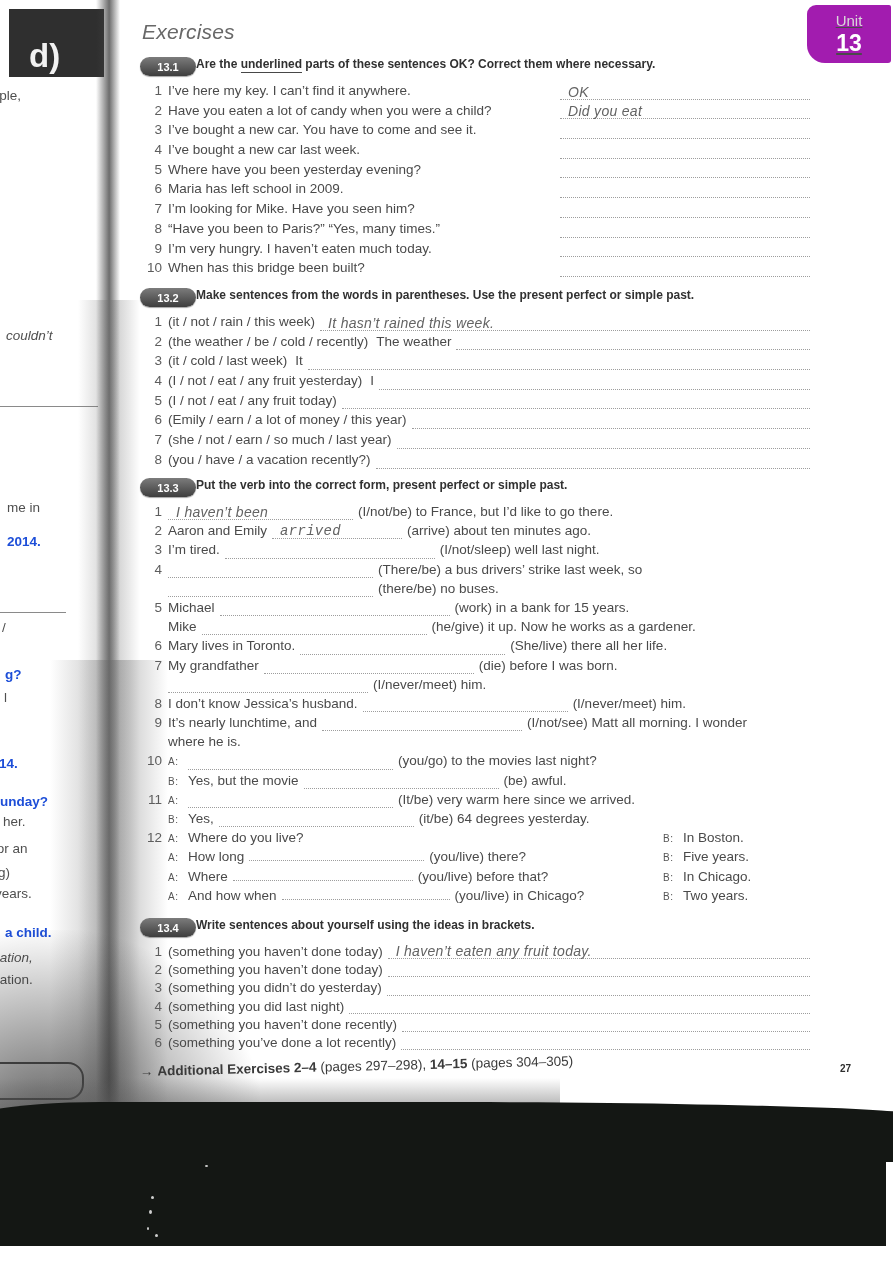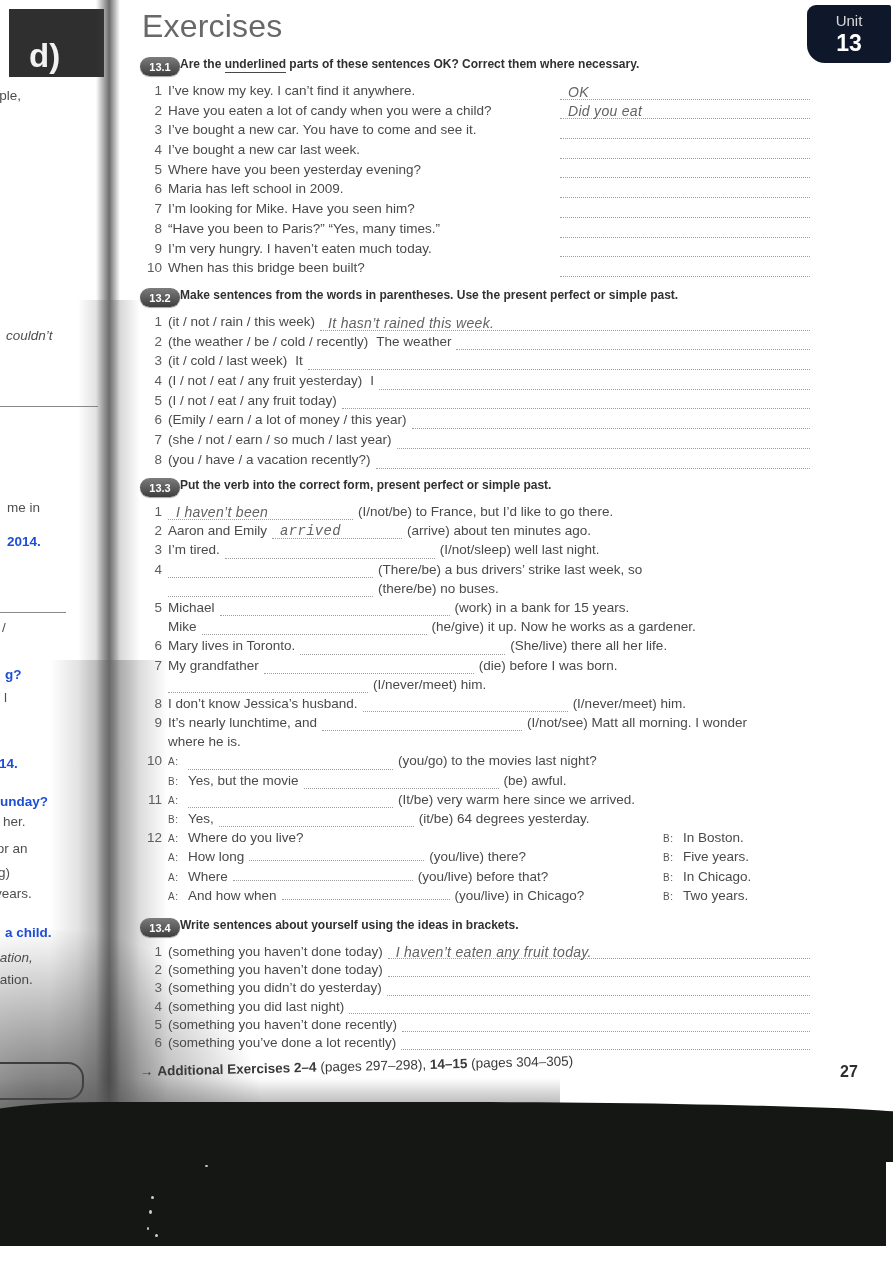--- a/index.html
+++ b/index.html
@@ -28,67 +28,67 @@
   .g4 { position:absolute; left:0; top:930px; width:260px; height:190px;
     background:radial-gradient(ellipse at 18% 100%, rgba(45,45,45,.75), rgba(45,45,45,0) 72%); }
   .curl-gray { position:absolute; left:0; top:1078px; width:560px; height:42px;
     background:linear-gradient(to bottom, rgba(130,130,130,0), rgba(95,95,95,.7)); }
   .band-curve { position:absolute; left:-60px; top:1102px; width:1000px; height:60px;
     background:#141714; border-top-left-radius:160px 30px; border-top-right-radius:500px 16px; }
   .band { position:absolute; left:0; top:1138px; width:886px; height:108px; background:#141714; }
   .speck { position:absolute; background:#cfcfcf; border-radius:50%; }
 
   
-  .title { position:absolute; left:142px; top:8px; font-size:32px; font-weight:500;
-    color:#686868; letter-spacing:.2px; }
+  .title { position:absolute; left:142px; top:20px; font-size:21px; font-weight:500;
+    color:#686868; letter-spacing:.2px;font-style:italic; }
   .unit-badge { position:absolute; right:2px; top:5px; width:84px; height:58px;
-    background:#0f172a; border-radius:9px 2px 3px 18px; text-align:center; }
+    background:#a21caf; border-radius:9px 2px 3px 18px; text-align:center;text-decoration:underline; }
   .unit-badge .u { display:block; margin-top:7px; font-size:15px; color:#d9d9d9; }
   .unit-badge .n { display:block; margin-top:1px; font-size:23px; font-weight:bold; color:#ffffff; }
 
   
   .sec { position:absolute; left:140px; width:670px; }
   .sec1 { top:56px; } .sec2 { top:287px; } .sec3 { top:477px; } .sec4 { top:917px; }
   .exhead { display:flex; align-items:flex-start; }
-  .exbadge { flex:none; width:40px; height:19px; margin-top:1px; border-radius:10px;
+  .exbadge { flex:none; width:56px; height:19px; margin-top:1px; border-radius:10px;
     background:linear-gradient(180deg,#7c7c7c,#3e3e3e); color:#fff; font-size:11px; font-weight:bold;
     display:flex; align-items:center; justify-content:center; box-shadow:0 1px 1px rgba(0,0,0,.35); }
   .instr { font-size:12px; font-weight:bold; color:#313131; line-height:1.35; }
   .uline { border-bottom:1.6px solid #474747; padding-bottom:1px; }
   .list { margin-top:7px; font-size:13.5px; }
   .line, .row1, .row2, .row4 { display:flex; align-items:baseline; }
   .sec1 .row1 { height:19.7px; } .sec2 .row2 { height:19.7px; }
   .sec3 .line { height:19.2px; } .sec4 .row4 { height:18.2px; }
   .num { flex:none; width:22px; text-align:right; margin-right:6px; color:#5d5d5d; }
   .ab { flex:none; width:20px; font-size:10px; color:#555; letter-spacing:.5px; }
   .sent { flex:none; width:392px; white-space:nowrap; overflow:hidden; }
   .usent { border-bottom:1.5px solid #6b6b6b; padding-bottom:1px; }
   .dots, .ansdots, .dots2 { border-bottom:1.5px dotted #9d9d9d; align-self:stretch;
     display:inline-flex; align-items:flex-end; }
   .ansdots { flex:1; margin-bottom:3px; }
-  .dots2 { flex:1; margin-bottom:3px; margin-left:5px;align-items:center; }
+  .dots2 { flex:1; margin-bottom:3px; margin-left:5px; }
   .dots { flex:none; margin-bottom:3px; }
   .hand { font-style:italic; color:#636363; font-size:14px; letter-spacing:.3px;
     white-space:nowrap; padding-left:8px; position:relative; top:1px; }
   .l-pre { margin-right:5px; white-space:nowrap; }
   .l-post { margin-left:5px; white-space:nowrap; }
   .p2 { white-space:nowrap; }
   .lead2 { margin-left:8px; white-space:nowrap; }
   .w130{width:130px;font-family:Liberation Mono, monospace;} .w168{width:168px;}
   .w175{width:175px;} .w180{width:180px;} .w185{width:185px;} .w195{width:195px;}
   .w200{width:200px;} .w205{width:205px;} .w210{width:210px;} .w225{width:225px;} .w230{width:230px;}
   .l12mid { flex:none; width:475px; display:inline-flex; align-items:baseline; }
   .bt { white-space:nowrap; }
 
   
   .footer { position:absolute; left:140px; top:1064px; font-size:13.5px; color:#3a3a3a;
     transform:rotate(-1.4deg); transform-origin:left center; white-space:nowrap; }
   .footer .fb { font-weight:bold; }
   .footer .arrow { font-weight:bold; margin-right:4px; }
-  .pageno { position:absolute; left:840px; top:1063px; font-size:16px; font-weight:bold; color:#2e2e2e; }
+  .pageno { position:absolute; left:840px; top:1063px; font-size:10px; font-weight:bold; color:#2e2e2e; }
 </style>
 </head>
 <body>
 
 <div class="sheet">
 
   <div class="black-tab">
     <span class="d">d)</span>
   </div>
   <span class="frag" style="left:-12px; top:88px;">mple,</span>
@@ -123,21 +123,21 @@
   </div>
 
   <div class="sec sec1">
     <div class="exhead">
       <div class="exbadge">13.1</div>
       <div class="instr"><span>Are the </span><span class="uline">underlined</span><span> parts of these sentences OK?  Correct them where necessary.</span></div>
     </div>
     <div class="list">
       <div class="row1">
           <span class="num">1</span>
-          <span class="sent"><span></span><span class="usent">I’ve know</span><span> my key.  I can’t find it anywhere.</span></span>
+          <span class="sent"><span></span><span class="usent">I’ve here</span><span> my key.  I can’t find it anywhere.</span></span>
           <span class="ansdots">
             <span class="hand">OK</span>
           </span>
         </div>
       <div class="row1">
           <span class="num">2</span>
           <span class="sent"><span></span><span class="usent">Have you eaten</span><span> a lot of candy when you were a child?</span></span>
           <span class="ansdots">
             <span class="hand">Did you eat</span>
           </span>

